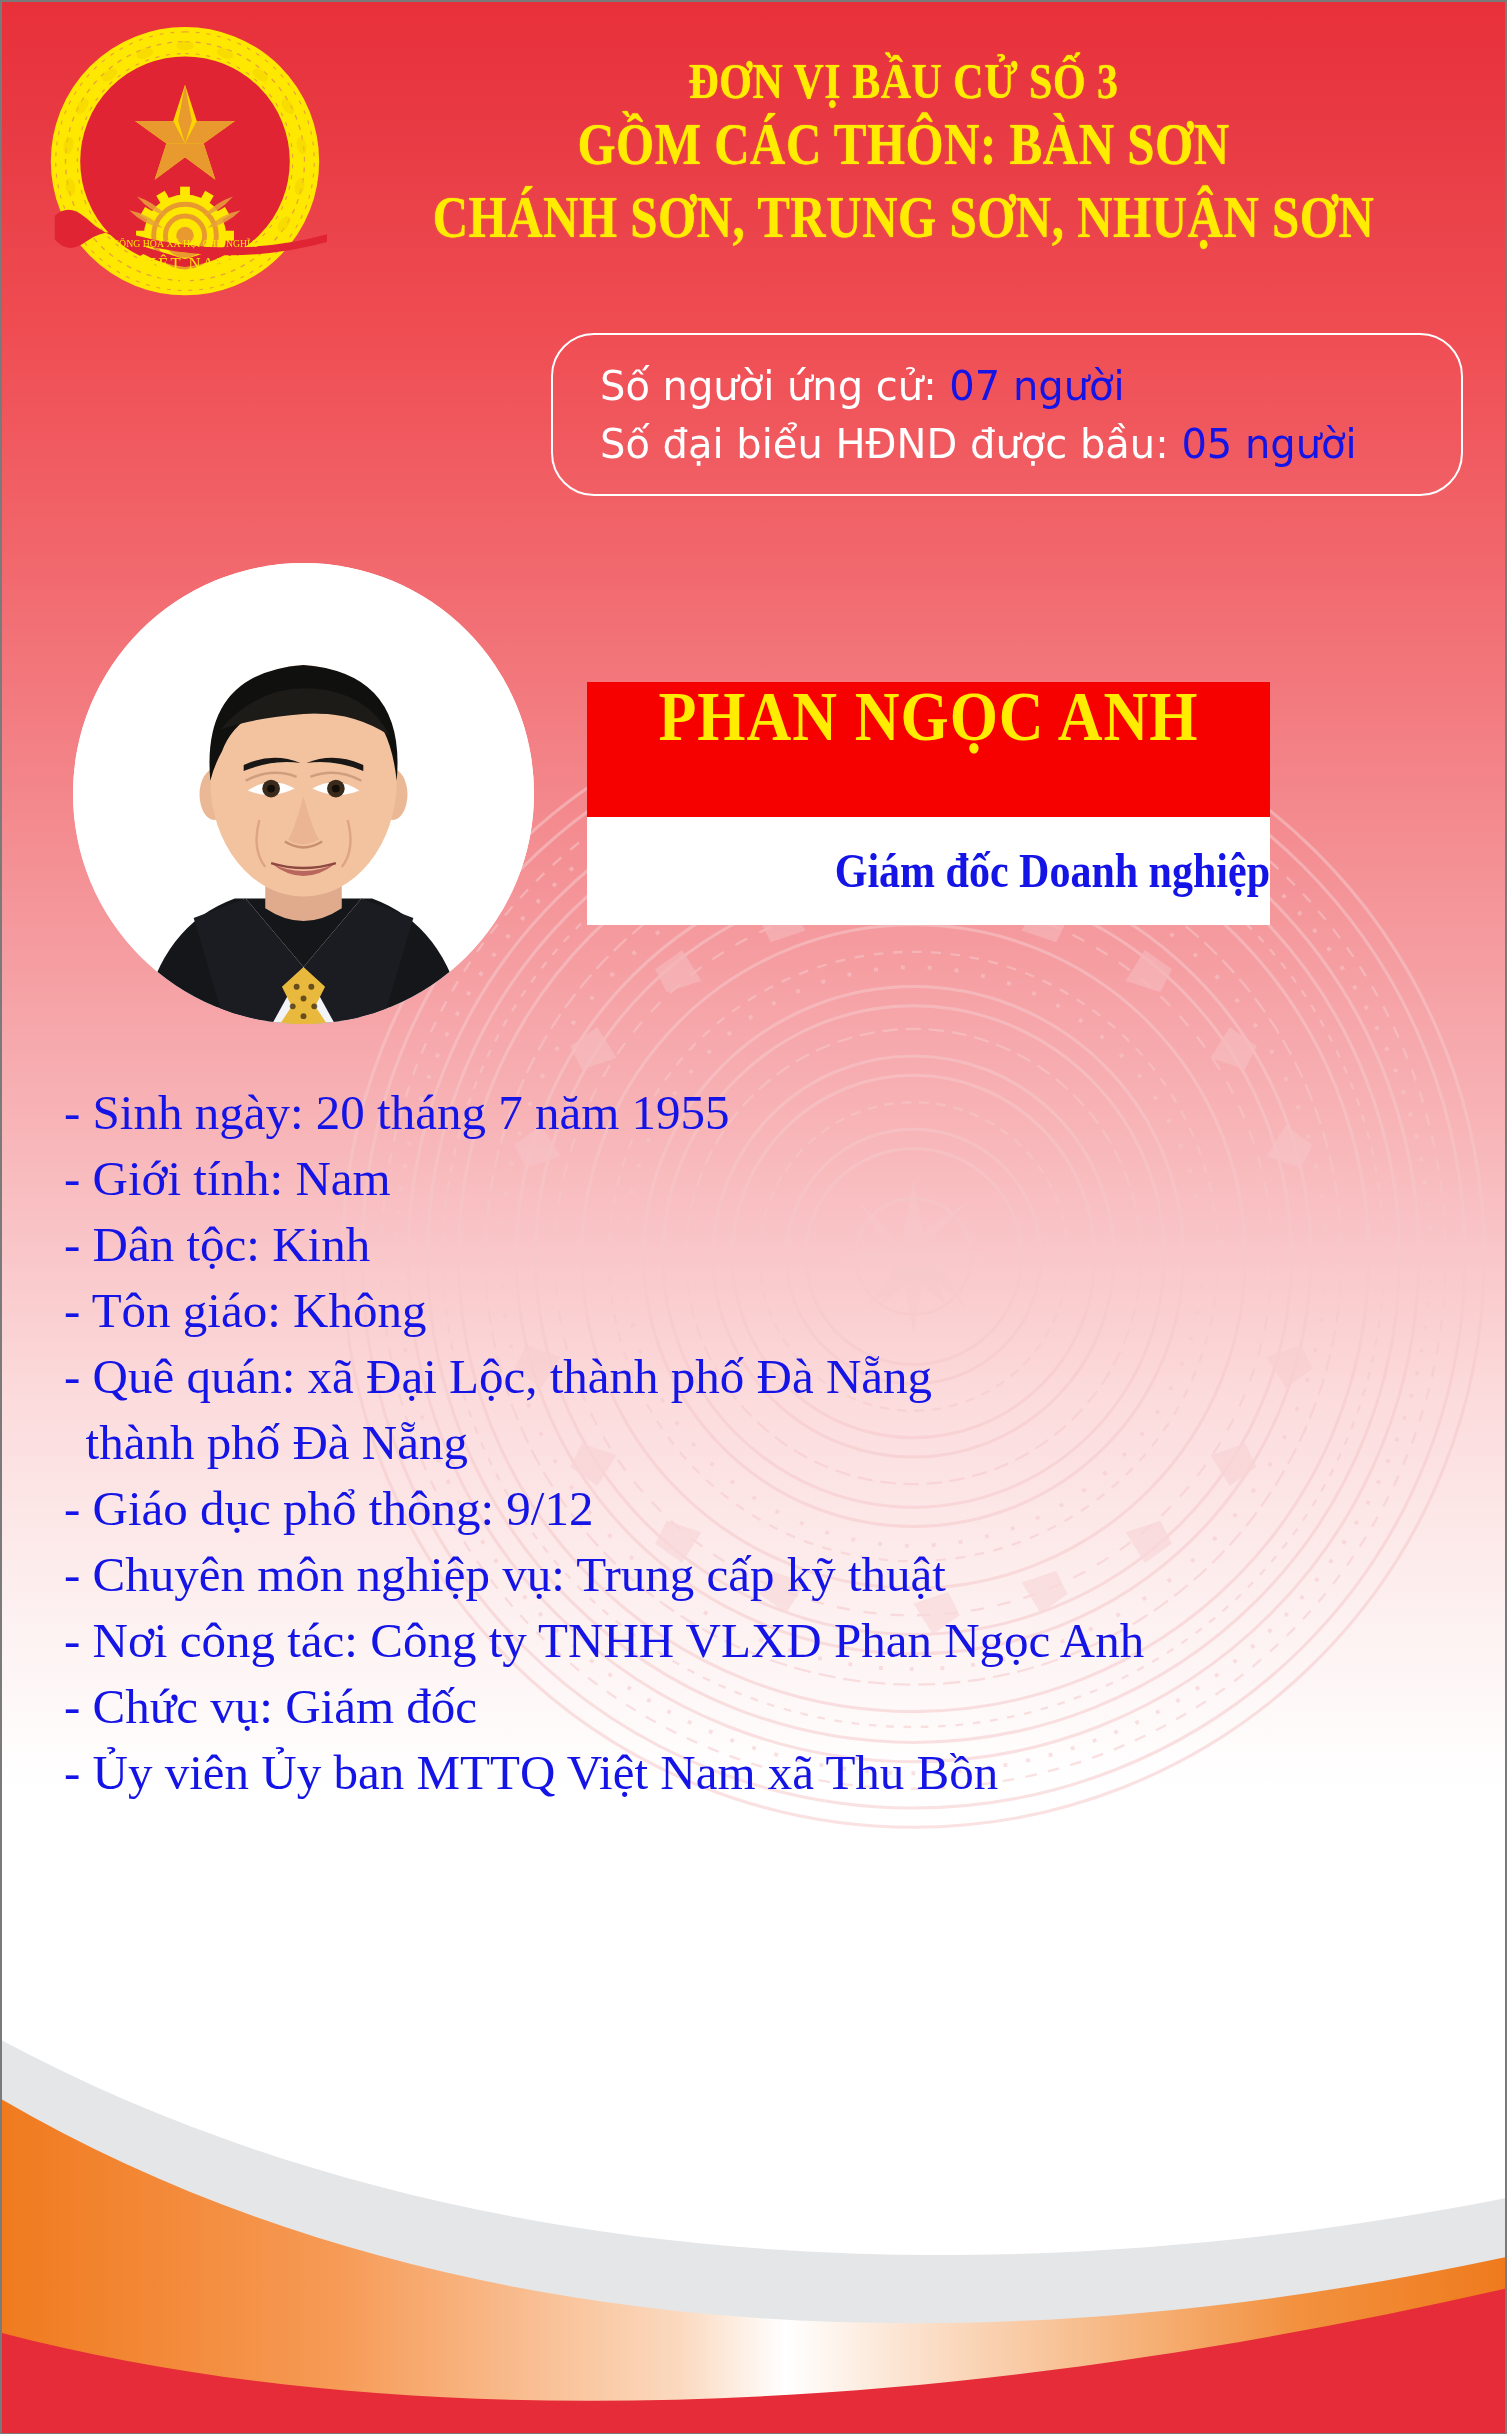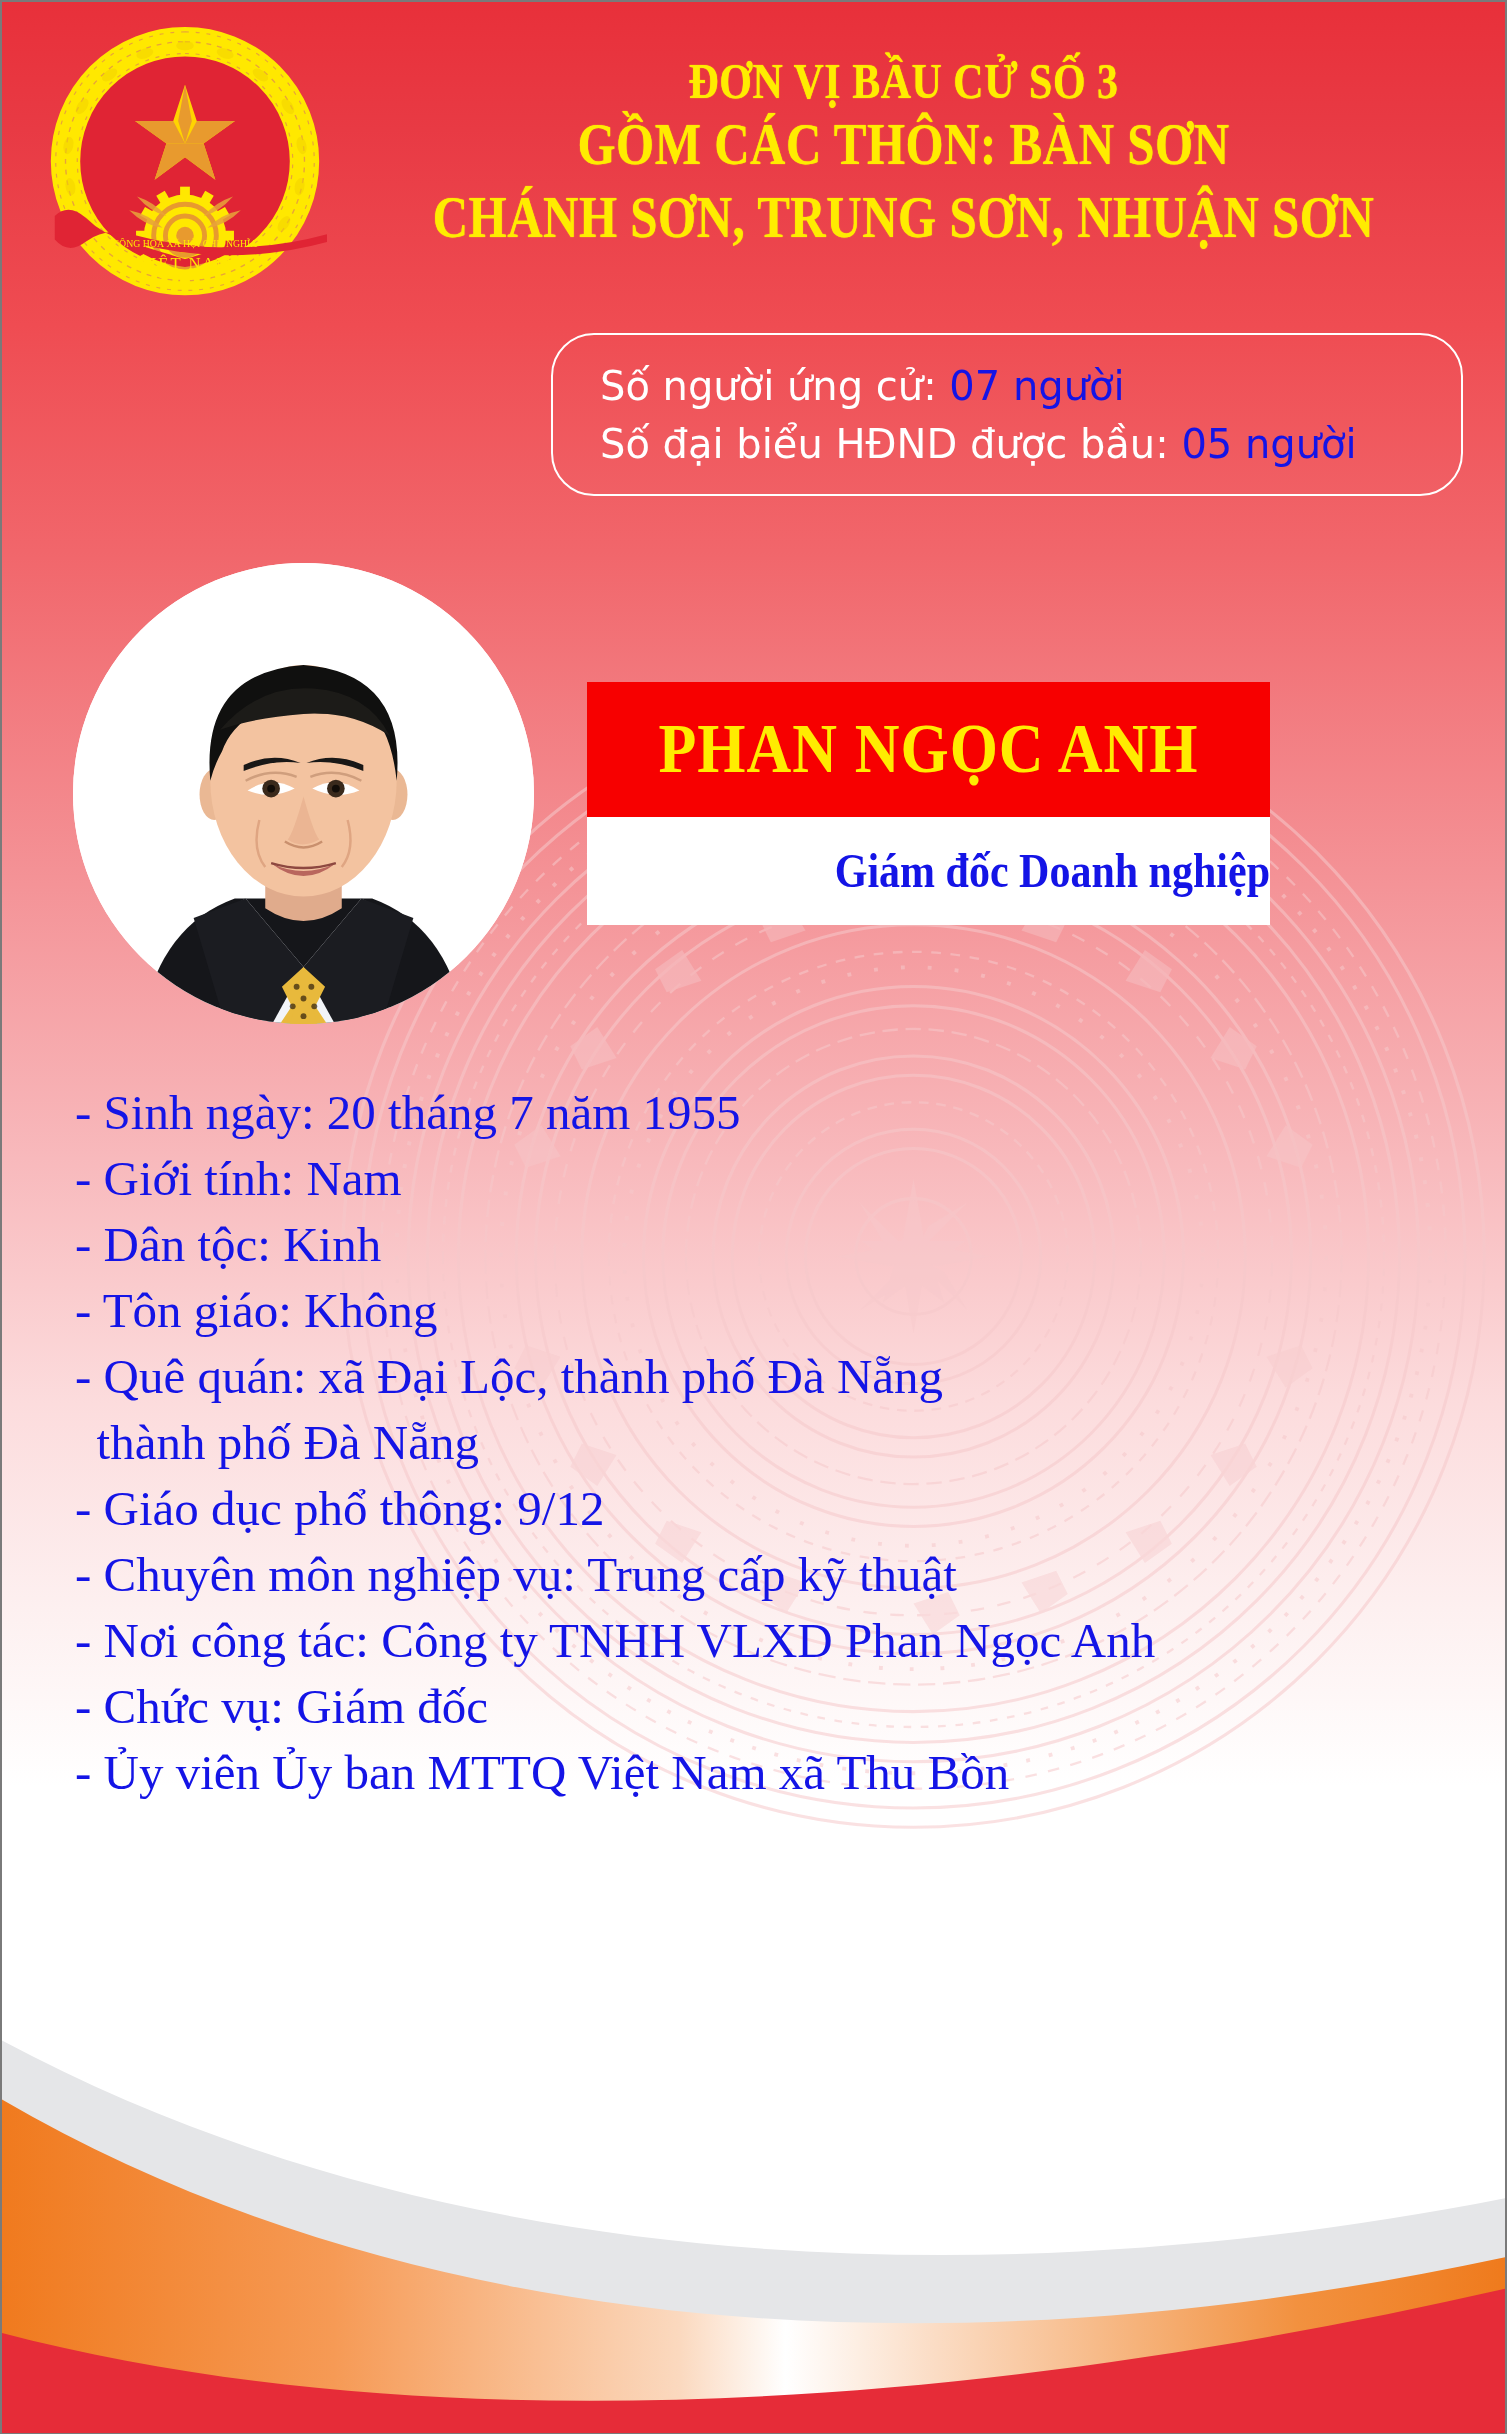--- a/index.html
+++ b/index.html
@@ -88,21 +88,21 @@
 
   
   .name-block{
     position:absolute;
     left:585px; top:680px;
     width:683px;
   }
   .name-bar{
     background:#f70000;
     height:135px;
-    display:flex; align-items:center; justify-content:center;
+    display:flex; align-items:flex-start; justify-content:center;
   }
   .name-bar span{
     color:#ffec00;
     font-family:"Liberation Serif", serif;
     font-weight:bold;
     font-size:62px;
     letter-spacing:1px;
     transform:scaleY(1.12);
   }
   .role-bar{
@@ -114,21 +114,21 @@
     color:#1414e6;
     font-family:"Liberation Serif", serif;
     font-weight:bold;
     font-size:42px;
     transform:scaleY(1.15);
   }
 
   
   .bio{
     position:absolute;
-    left:73px; top:1078px;
+    left:62px; top:1078px;
     width:1402px;
     color:#1414e6;
     font-family:"Liberation Serif", serif;
     font-size:49px;
     line-height:66px;
     white-space:nowrap;
   }
   .bio-line{ display:block; }
   .bio-cont{ padding-left:21.6px; }
 

